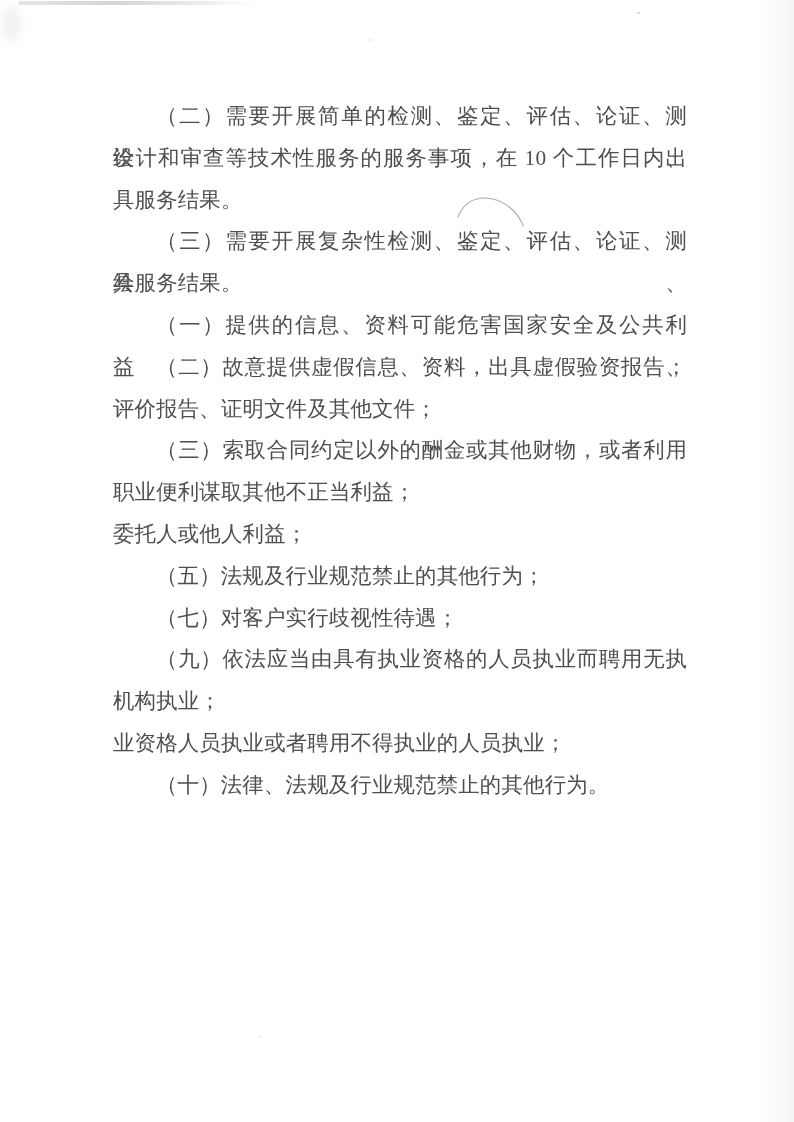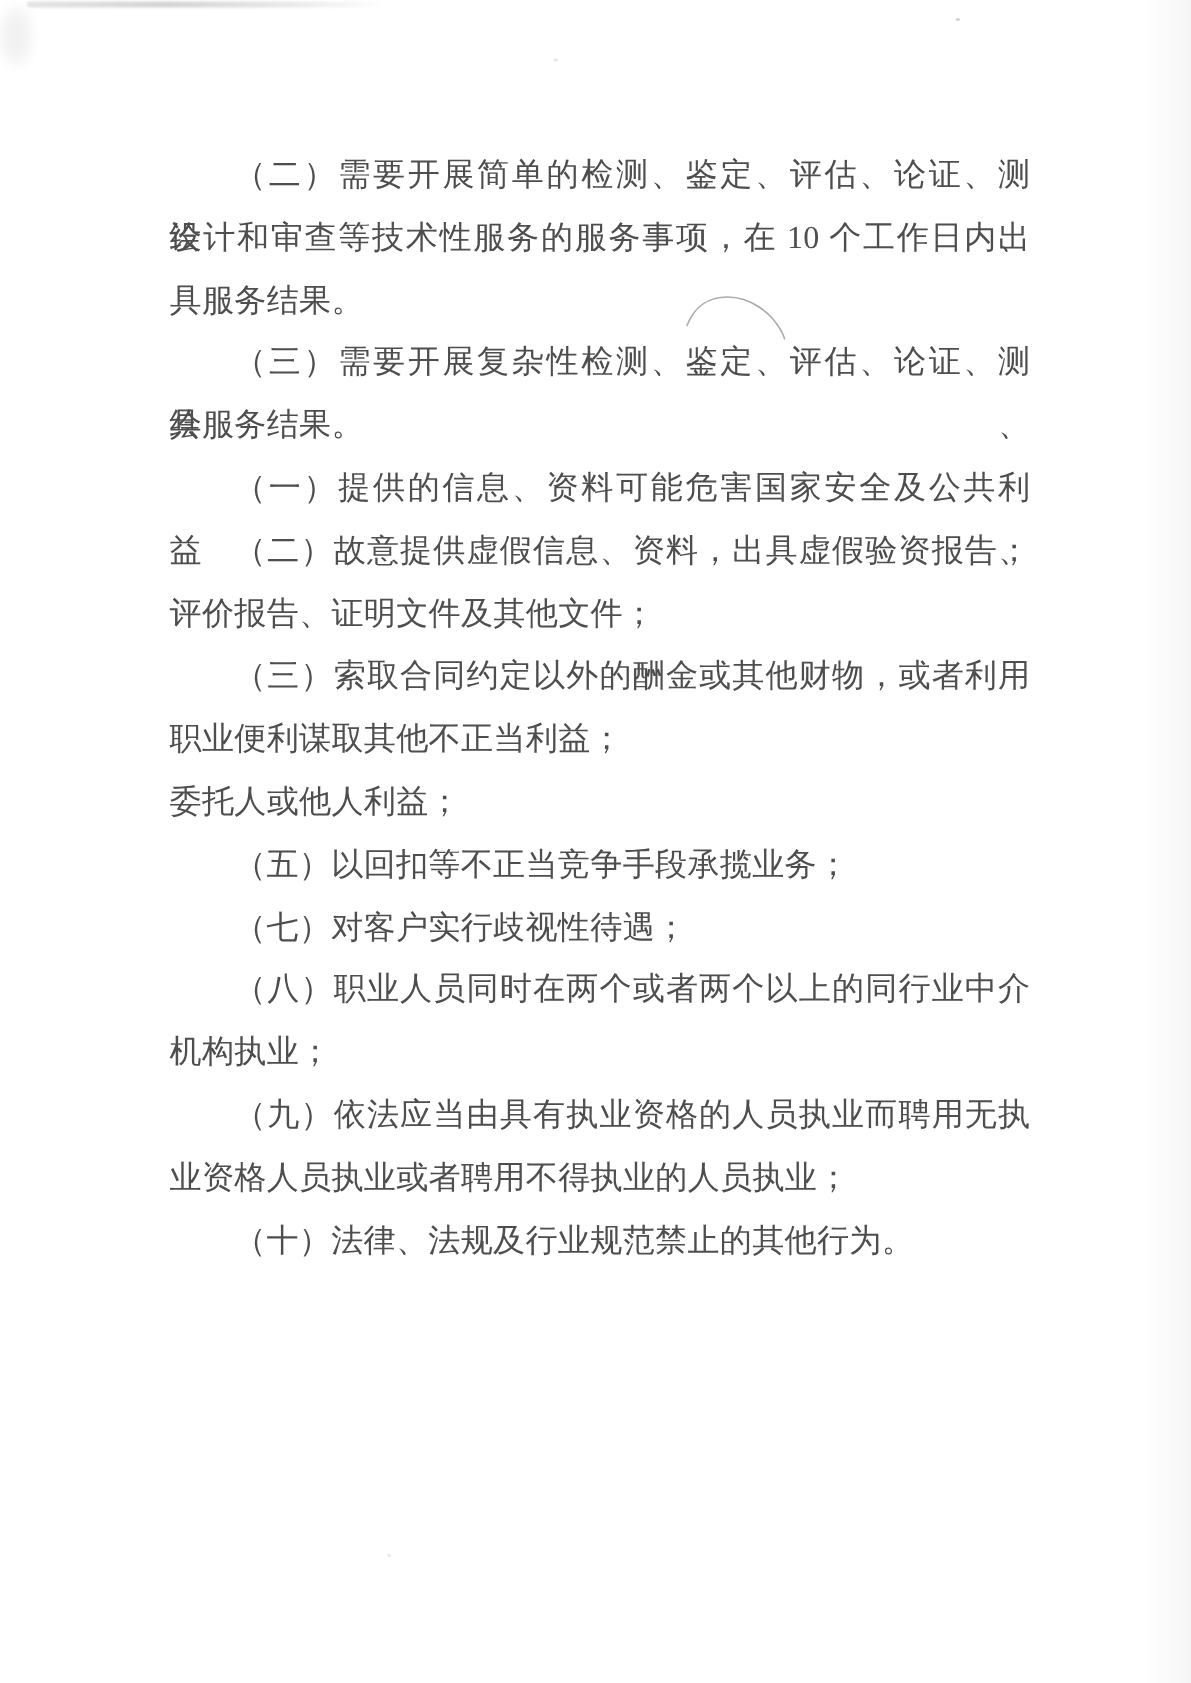--- a/index.html
+++ b/index.html
@@ -91,22 +91,21 @@
       <div class="line justify">设计和审查等技术性服务的服务事项，在 10 个工作日内出</div>
       <div class="line">具服务结果。</div>
       <div class="line indent justify">（三）需要开展复杂性检测、鉴定、评估、论证、测绘、</div>
       <div class="line">具服务结果。</div>
       <div class="line indent justify">（一）提供的信息、资料可能危害国家安全及公共利益；</div>
       <div class="line indent justify">（二）故意提供虚假信息、资料，出具虚假验资报告、</div>
       <div class="line">评价报告、证明文件及其他文件；</div>
       <div class="line indent justify">（三）索取合同约定以外的酬金或其他财物，或者利用</div>
       <div class="line">职业便利谋取其他不正当利益；</div>
       <div class="line">委托人或他人利益；</div>
-      <div class="line indent">（五）以回扣等不正当竞争手段承揽业务；</div>
+      <div class="line indent">（五）法规及行业规范禁止的其他行为；</div>
       <div class="line indent">（七）对客户实行歧视性待遇；</div>
-      <div class="line indent justify">（八）职业人员同时在两个或者两个以上的同行业中介</div>
+      <div class="line indent justify">（九）依法应当由具有执业资格的人员执业而聘用无执</div>
       <div class="line">机构执业；</div>
-      <div class="line indent justify">（九）依法应当由具有执业资格的人员执业而聘用无执</div>
       <div class="line">业资格人员执业或者聘用不得执业的人员执业；</div>
       <div class="line indent">（十）法律、法规及行业规范禁止的其他行为。</div>
     </div>
 
 </div>
 
 </body></html>

